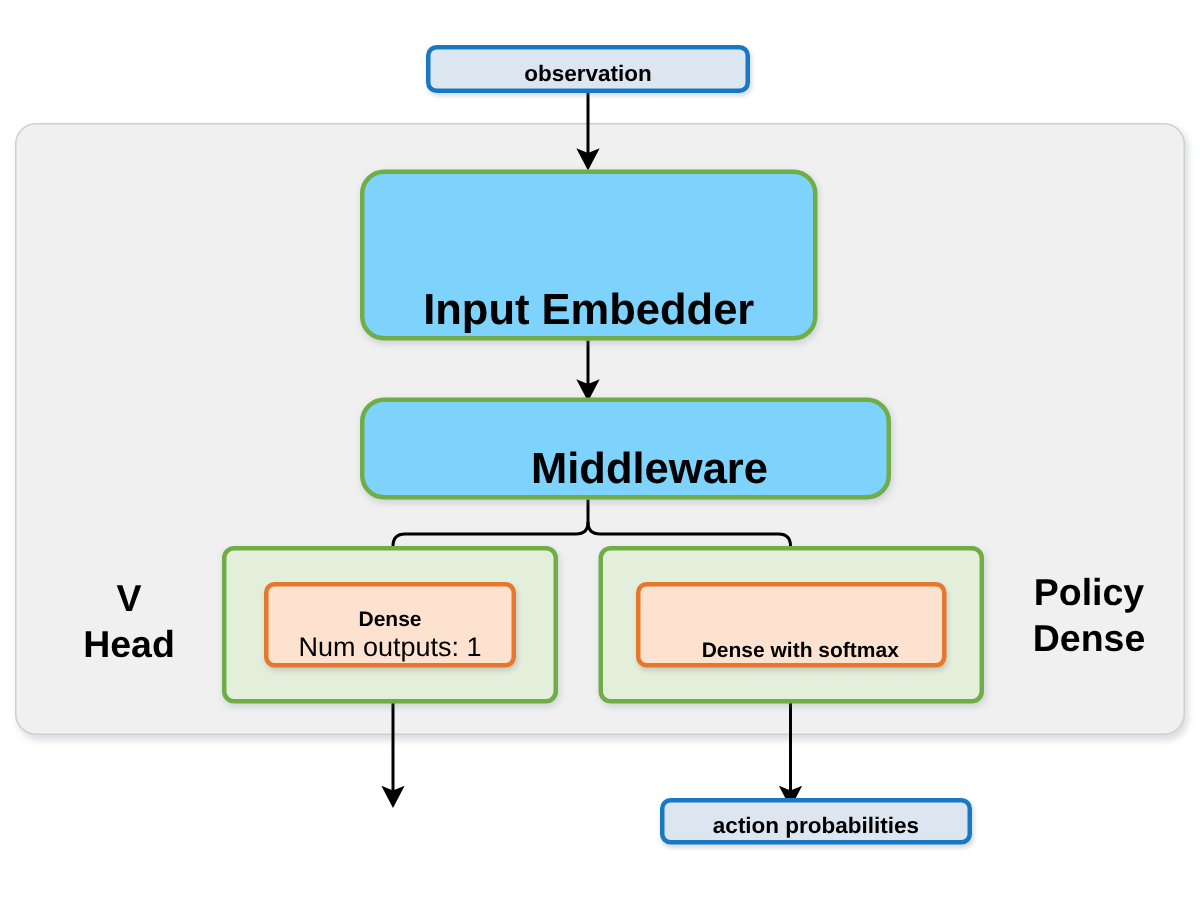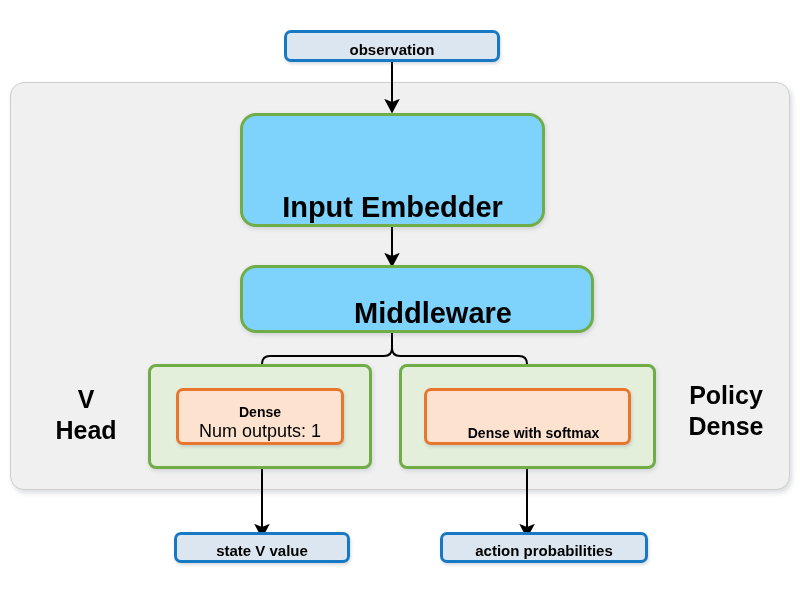--- a/index.html
+++ b/index.html
@@ -164,21 +164,18 @@
 
   <div class="head-group" style="left:399px; top:364px; width:257px; height:105px;"></div>
 
   <div class="node node-orange" style="left:424px; top:388px; width:207px; height:57px;padding-left:12px;">
     <span class="orange-title">Dense with softmax</span>
   </div>
 
   <div class="side-label" style="left:666px; top:380px; width:120px;">Policy
 Dense</div>
 
-  <div class="node node-blue" style="left:174px; top:532px; width:176px; height:31px;">
-    <span>state V value</span>
-  </div>
 
   <div class="node node-blue" style="left:440px; top:532px; width:208px; height:31px;">
     <span>action probabilities</span>
   </div>
 
 </div>
 
 </body></html>

